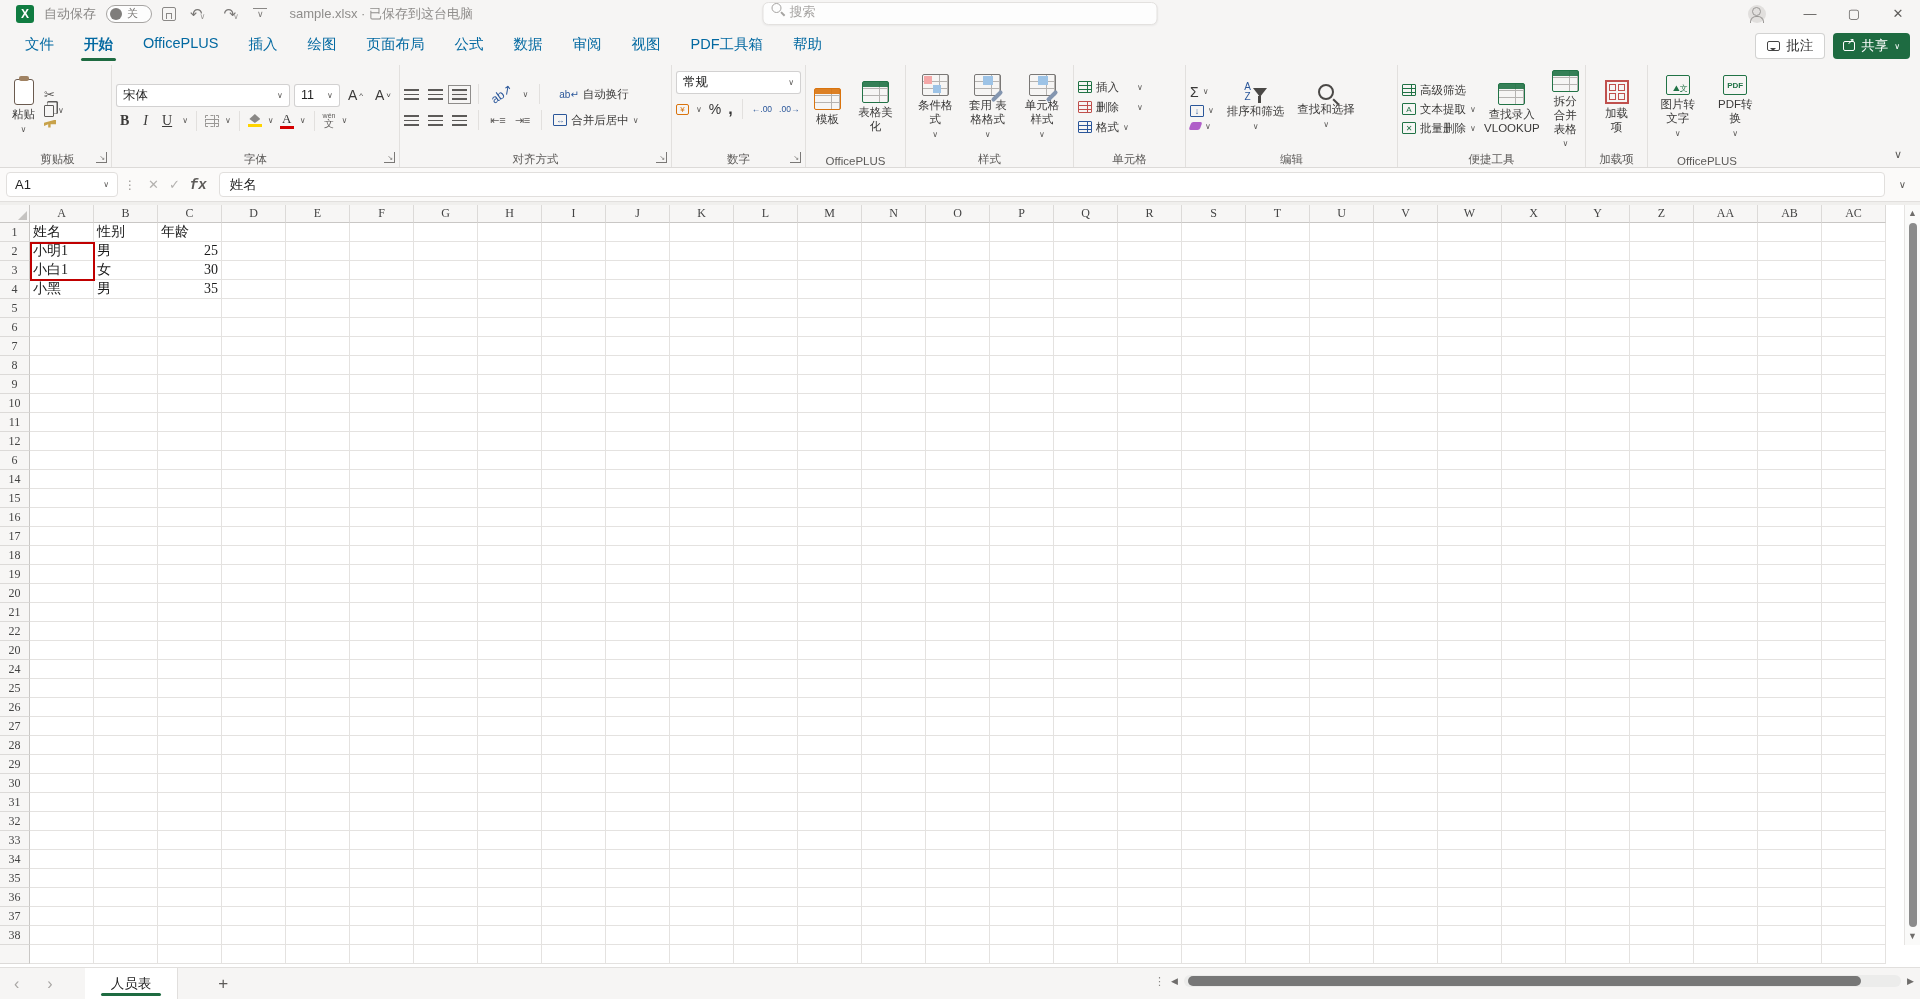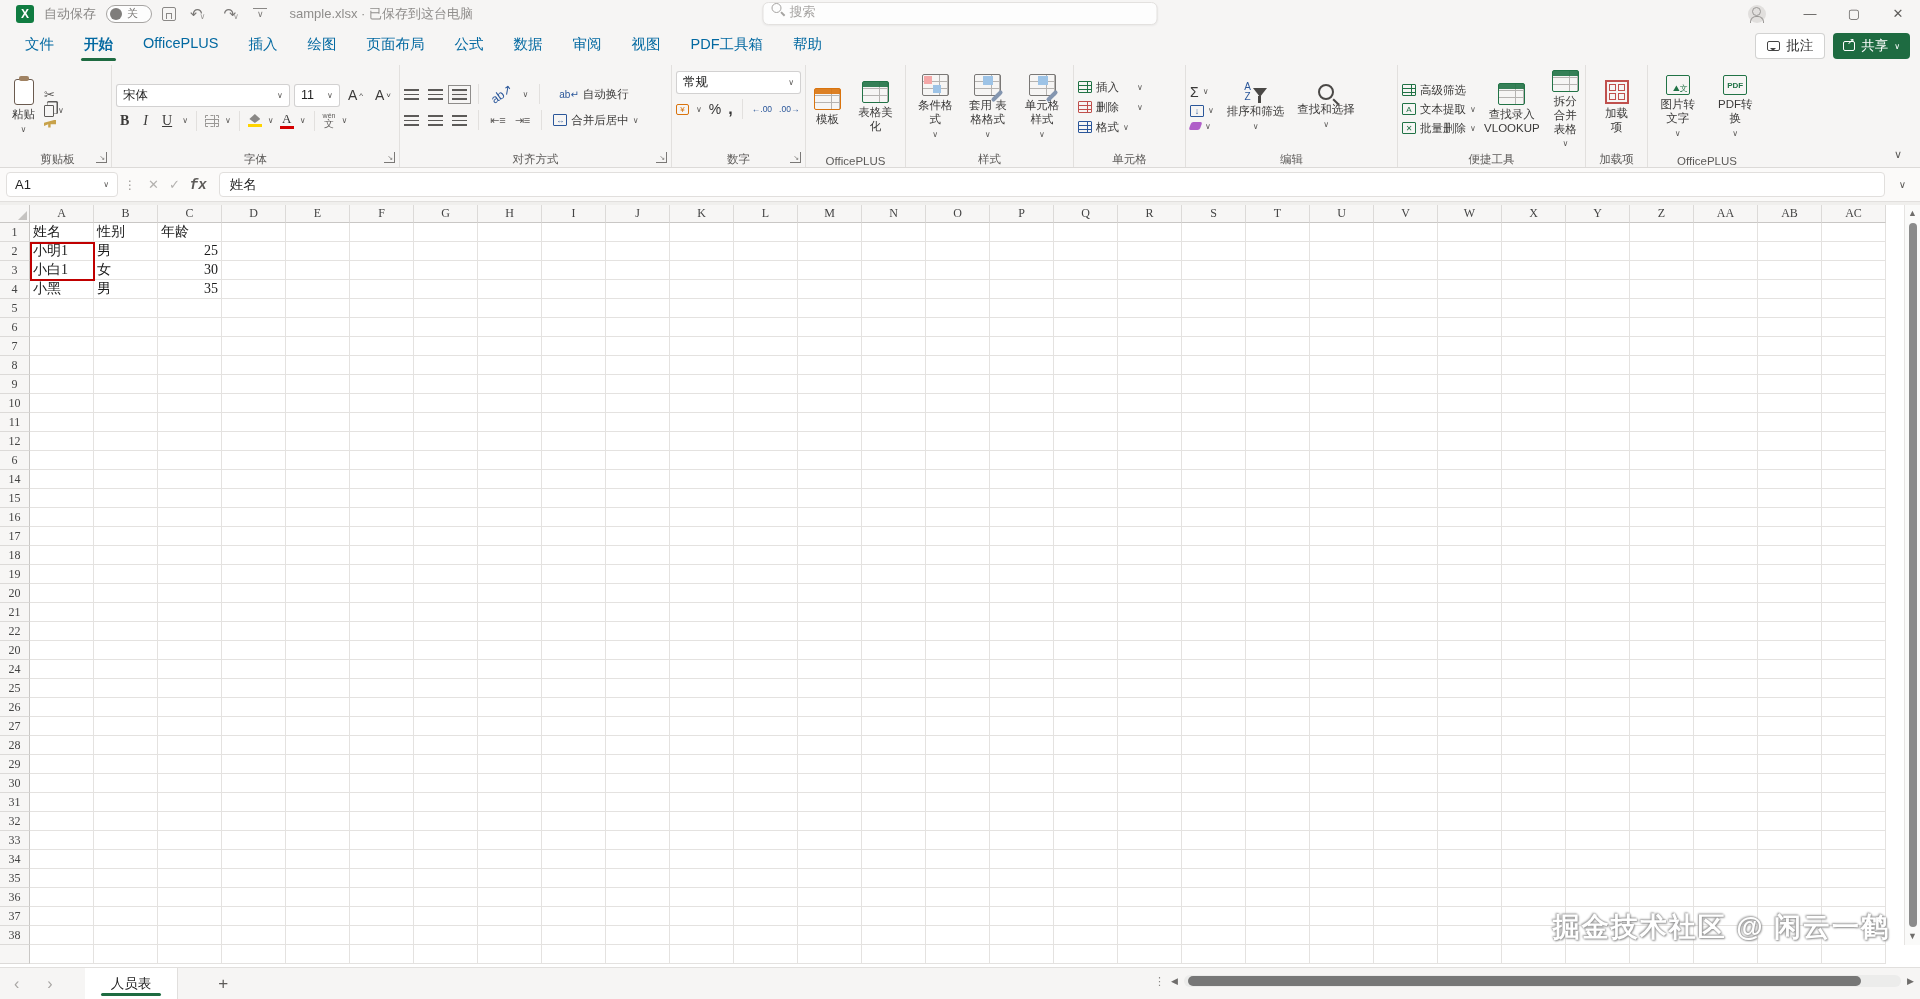--- a/index.html
+++ b/index.html
@@ -1814,21 +1814,20 @@
           <div class="cell"></div>
           <div class="cell"></div>
         </div>
       </div>
     <div class="redbox"></div>
     <div class="vscroll">
       <span class="scr-ar">▲</span>
       <span class="vthumb"></span>
       <span class="scr-ar">▼</span>
     </div>
-    <div class="watermark">掘金技术社区 @ 闲云一鹤</div>
   </div>
 
   <div class="sheetbar">
     <span class="snav">‹</span>
     <span class="snav">›</span>
     <div class="stabs">
       <div class="stab">
           <span>人员表</span>
         </div>
     </div>

